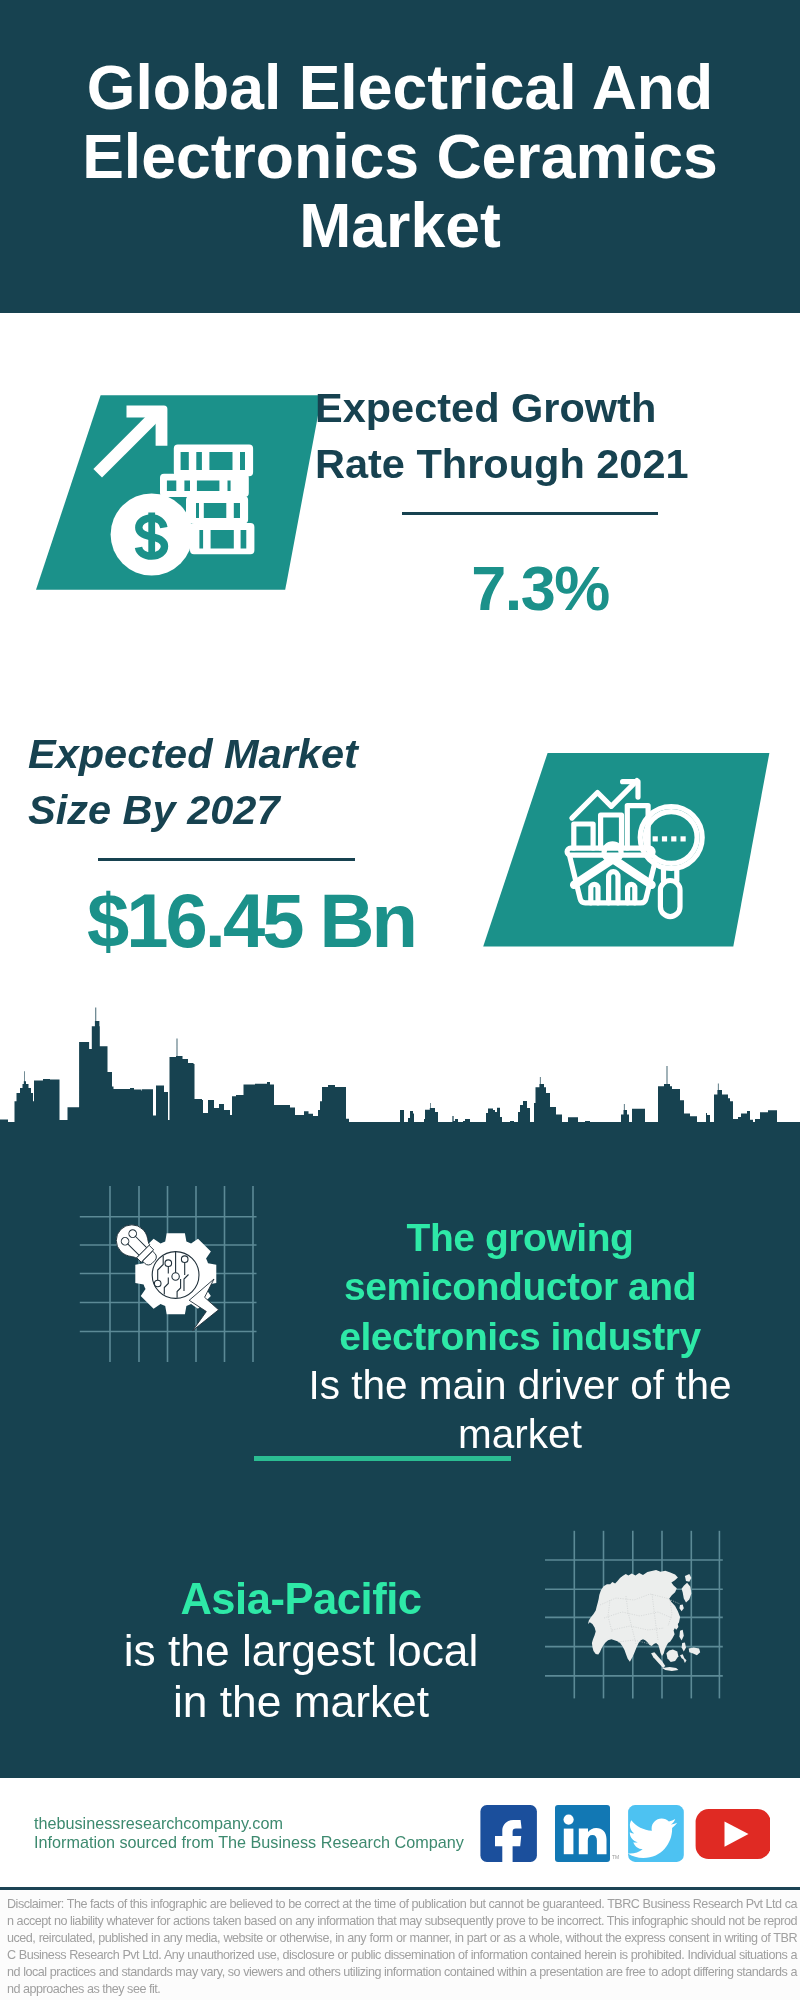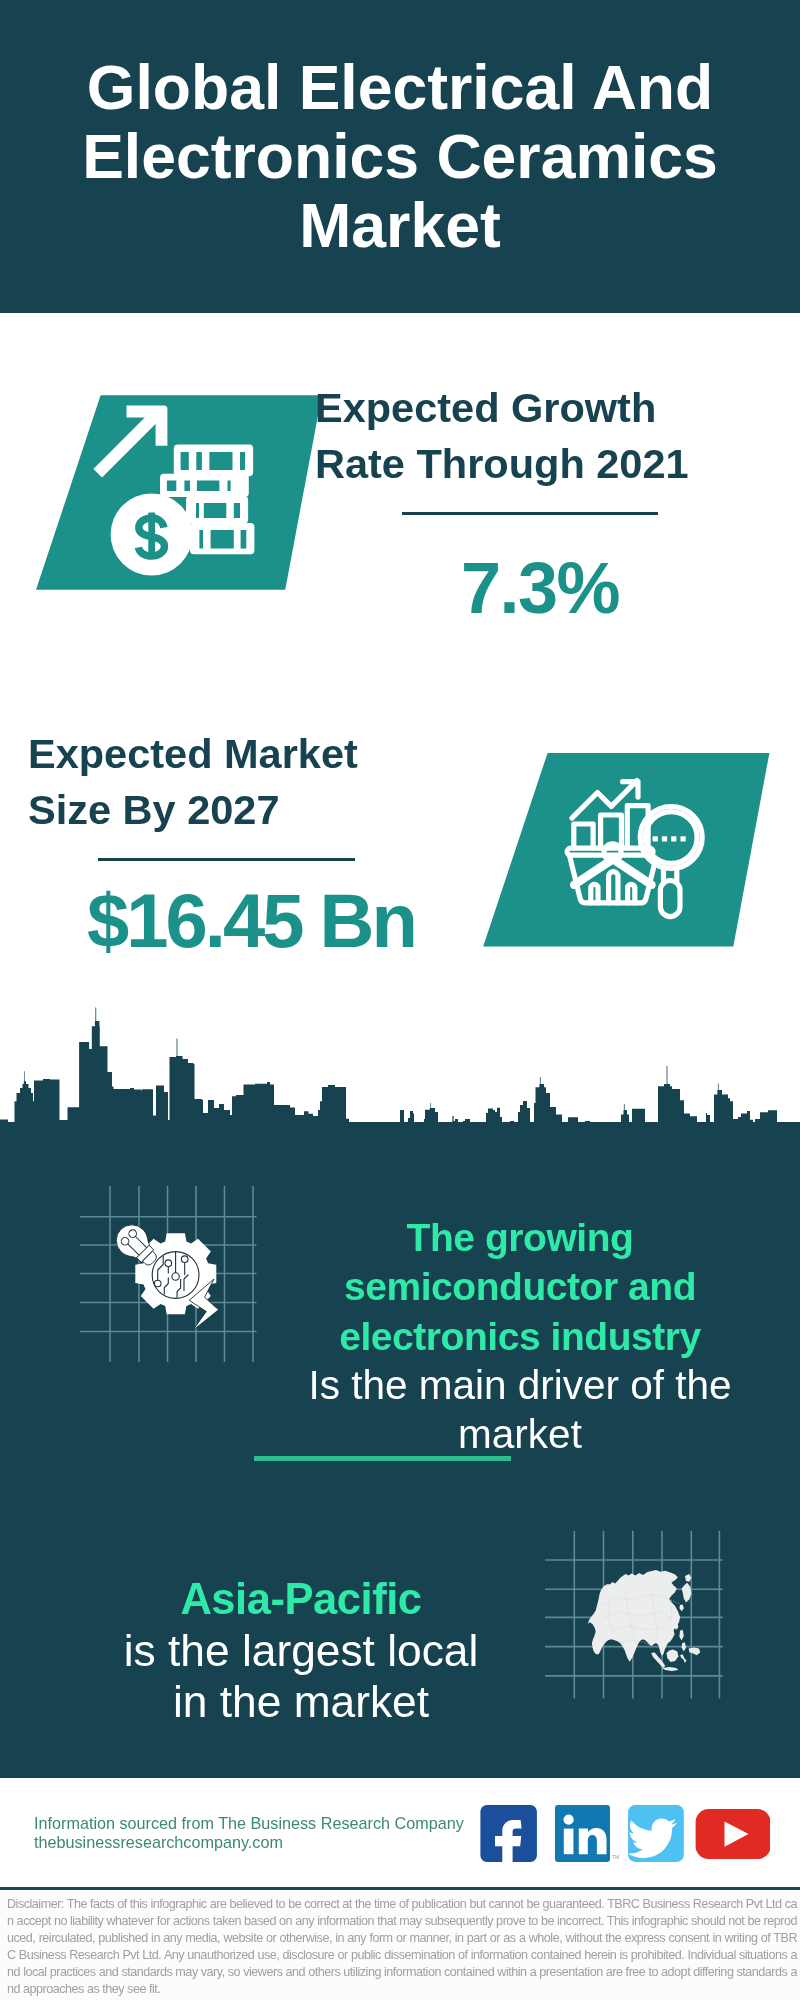--- a/index.html
+++ b/index.html
@@ -7,21 +7,21 @@
   body { font-family:"Liberation Sans", sans-serif; background:#ffffff; overflow:hidden; }
   .page { position:relative; width:800px; height:2000px; background:#fff; overflow:hidden; }
 
   
   .header { position:absolute; left:0; top:0; width:800px; height:313px; background:#174250; }
   .header .title { position:absolute; left:0; top:53px; width:800px; text-align:center;
       color:#ffffff; font-size:62.5px; font-weight:bold; line-height:69px; }
   .stat-label { position:absolute; color:#174250; font-size:41.5px; font-weight:bold;
       line-height:55.6px; text-align:left; letter-spacing:0px; }
   .rule { position:absolute; height:3px; background:#174250; }
-  .stat-value { position:absolute; color:#1b918a; font-size:72px; font-weight:bold;
+  .stat-value { position:absolute; color:#1b918a; font-size:63px; font-weight:bold;
       text-align:center; line-height:92.5px; letter-spacing:-1.5px; }
 
   
   .dark { position:absolute; left:0; width:800px; background:#174250; }
   .skyline { position:absolute; left:0; width:800px; }
 
   
   .hl { color:#2ee9a7; font-weight:bold; letter-spacing:-0.45px; font-size:39px; }
   .body-text { position:absolute; text-align:center; color:#ffffff; font-size:39px;
       line-height:48.6px; letter-spacing:0px; font-size:40.5px;margin-top:36px; }
@@ -61,21 +61,21 @@
 
   </svg>
 
   <div class="stat-label" style="left:315px;top:380px;width:450px;">
     <span>Expected Growth</span><br>
     <span>Rate Through 2021</span>
   </div>
   <div class="rule" style="left:402px;top:512px;width:256px;"></div>
   <div class="stat-value" style="left:340px;top:542px;width:400px;">7.3%</div>
 
-  <div class="stat-label" style="left:28px;top:726px;width:450px;">
+  <div class="stat-label" style="left:28px;top:726px;width:450px;font-style:italic;">
     <span>Expected Market</span><br>
     <span>Size By 2027</span>
   </div>
   <div class="rule" style="left:98px;top:858px;width:257px;"></div>
   <div class="stat-value" style="left:51px;top:883px;width:400px;font-size:76px;line-height:76px;letter-spacing:-3.0px;">$16.45 Bn</div>
 
   <svg class="icon2" width="300" height="210" viewBox="475 745 300 210" style="position:absolute;left:475px;top:745px;">
     <polygon points="547.6,752.9 769.4,752.9 733.3,946.5 483.2,946.5" fill="#1b918a"></polygon>
     <g fill="none" stroke="#ffffff" stroke-width="5.2" stroke-linecap="round" stroke-linejoin="round">
       <path d="M571.9,818.1 L597.5,792.5 L611.3,806.3 L636.9,780.6"></path>
@@ -193,22 +193,22 @@
     </g>
   </svg>
 
   <div class="body-text" style="left:51px;top:1537px;width:500px;font-size:44.3px;line-height:51px;">
     <span class="hl" style="font-size:43.5px;">Asia-Pacific</span><br>
     <span>is the largest local</span><br>
     <span>in the market</span>
   </div>
 
   <div class="src-text" style="left:34px;top:1814px;">
+    <div>thebusinessresearchcompany.com</div>
     <div>Information sourced from The Business Research Company</div>
-    <div>thebusinessresearchcompany.com</div>
   </div>
 
   <svg class="social" width="300" height="70" viewBox="470 1800 300 70" style="left:470px;top:1800px;">
     <g>
       <rect x="480.4" y="1805.1" width="56.5" height="56.8" rx="6.4" fill="#1b4f9c"></rect>
       <path fill="#ffffff" d="M520.6,1820.0 h-7.3 c-6.5,0 -11.0,4.3 -11.0,11.0 v5.0 h-7.3 v10.2 h7.3 v19.0 h10.3 v-19.0 h7.6 l1.0,-10.2 h-8.6 v-4.2 c0,-2.3 0.9,-3.4 3.3,-3.4 h5.7 z"></path>
     </g>
     <g>
       <rect x="555" y="1805.1" width="55" height="56.8" rx="3" fill="#1278b4"></rect>
       <circle cx="568.6" cy="1819.6" r="5.1" fill="#ffffff"></circle>

